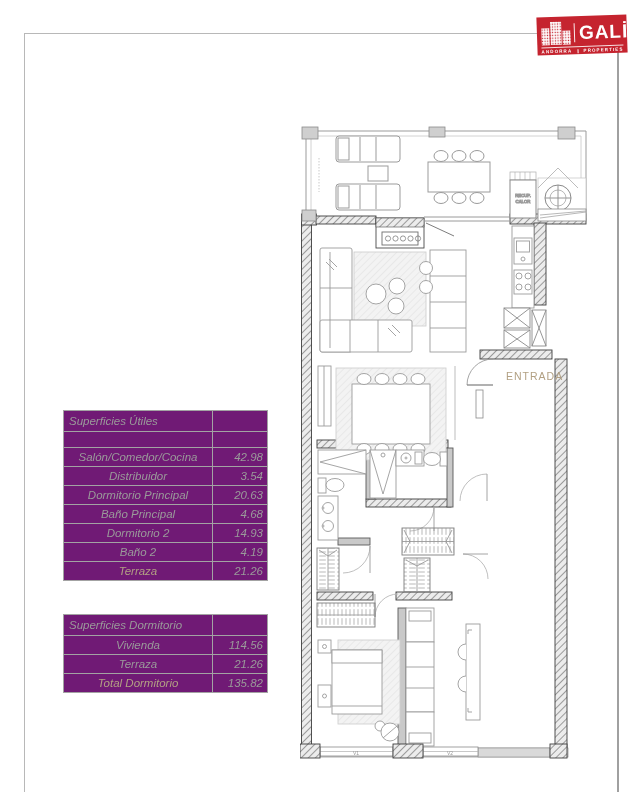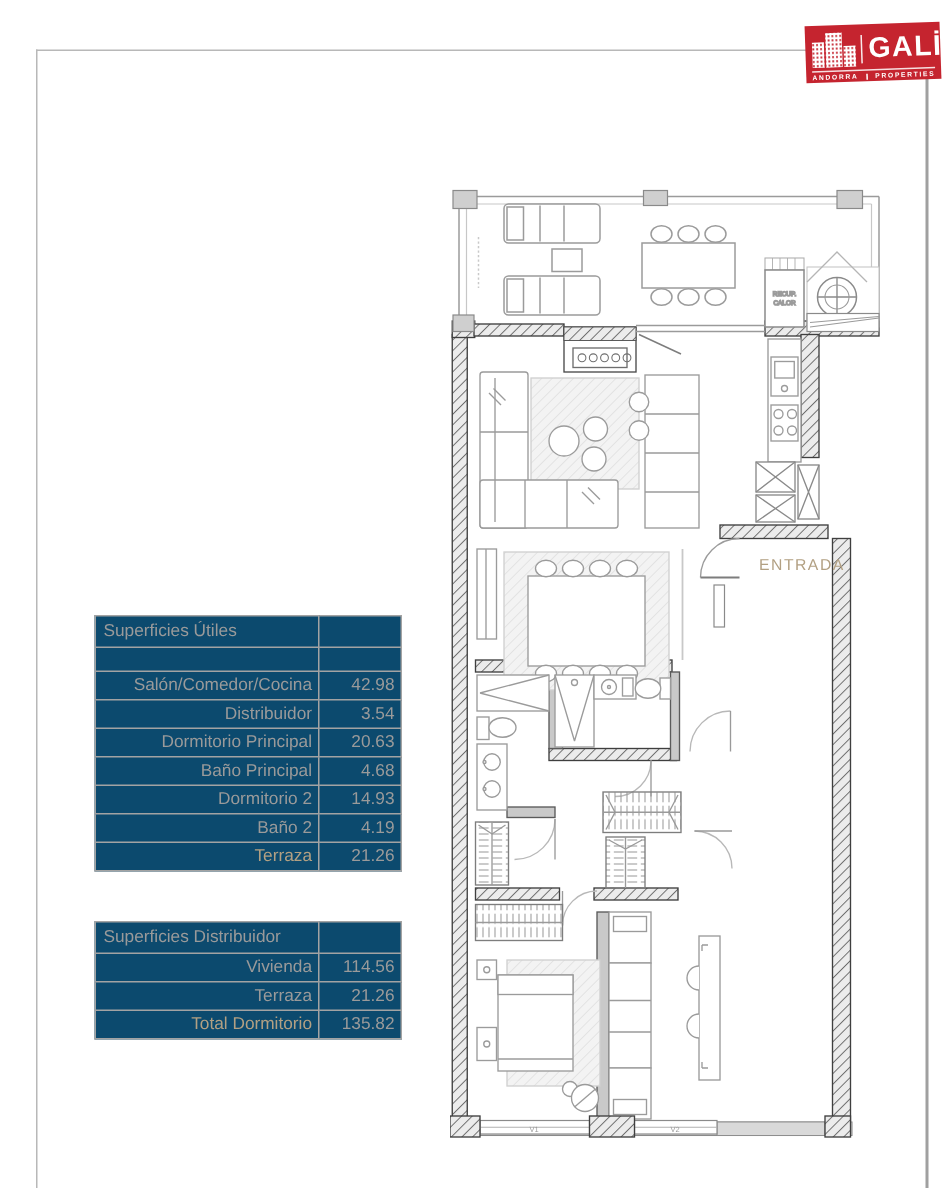--- a/index.html
+++ b/index.html
@@ -21,24 +21,24 @@
              border-left:1px solid rgba(255,255,255,.9);padding-left:4px;margin-left:3px;}
   .logo-sub{display:flex;align-items:center;justify-content:space-between;
             border-top:1px solid rgba(255,255,255,.85);padding-top:1px;margin-top:1px;
             font-size:4.5px;letter-spacing:1.1px;font-weight:bold;}
   .logo-sub-div{display:inline-block;width:1px;height:4px;background:#fff;}
 
   
   .sup-table-wrap{position:absolute;}
   .t1{left:63px;top:410px;width:205px;}
   .t2{left:63px;top:614px;width:205px;}
-  table.sup{border-collapse:collapse;width:100%;table-layout:fixed;background:#0c4a6e;}
+  table.sup{border-collapse:collapse;width:100%;table-layout:fixed;background:#701a75;font-style:italic;}
   table.sup td{border:1px solid #a3a3a3;font-size:11.5px;color:#9a9a9a;height:18px;
                padding:0 4px;overflow:hidden;white-space:nowrap;}
-  td.lbl{text-align:right;}
+  td.lbl{text-align:center;}
   td.val{width:45px;text-align:right;color:#6f6f6f;padding-right:7px;margin-top:14px;}
   tr.head td{height:20px;text-align:left;padding-left:5px;}
   tr.spacer td{height:15px;}
   tr.accent td.lbl{color:#b2a083;}
 
   
   .plan{position:absolute;left:300px;top:122px;width:292px;height:645px;text-align:center;}
   .plan svg{display:block;}
   svg text{font-family:"Liberation Sans",sans-serif;}
   .entrada-label{font-size:10.5px;fill:#b2a083;letter-spacing:1px;}
@@ -118,21 +118,21 @@
         <td class="val">21.26</td>
       </tr>
     </tbody>
       </table>
   </div>
 
   <div class="sup-table-wrap t2">
     <table class="sup">
       <tbody>
           <tr class="head">
-        <td class="lbl">Superficies Distribuidor</td>
+        <td class="lbl">Superficies Dormitorio</td>
         <td class="val"></td>
       </tr>
       <tr>
         <td class="lbl">Vivienda</td>
         <td class="val">114.56</td>
       </tr>
       <tr>
         <td class="lbl">Terraza</td>
         <td class="val">21.26</td>
       </tr>

